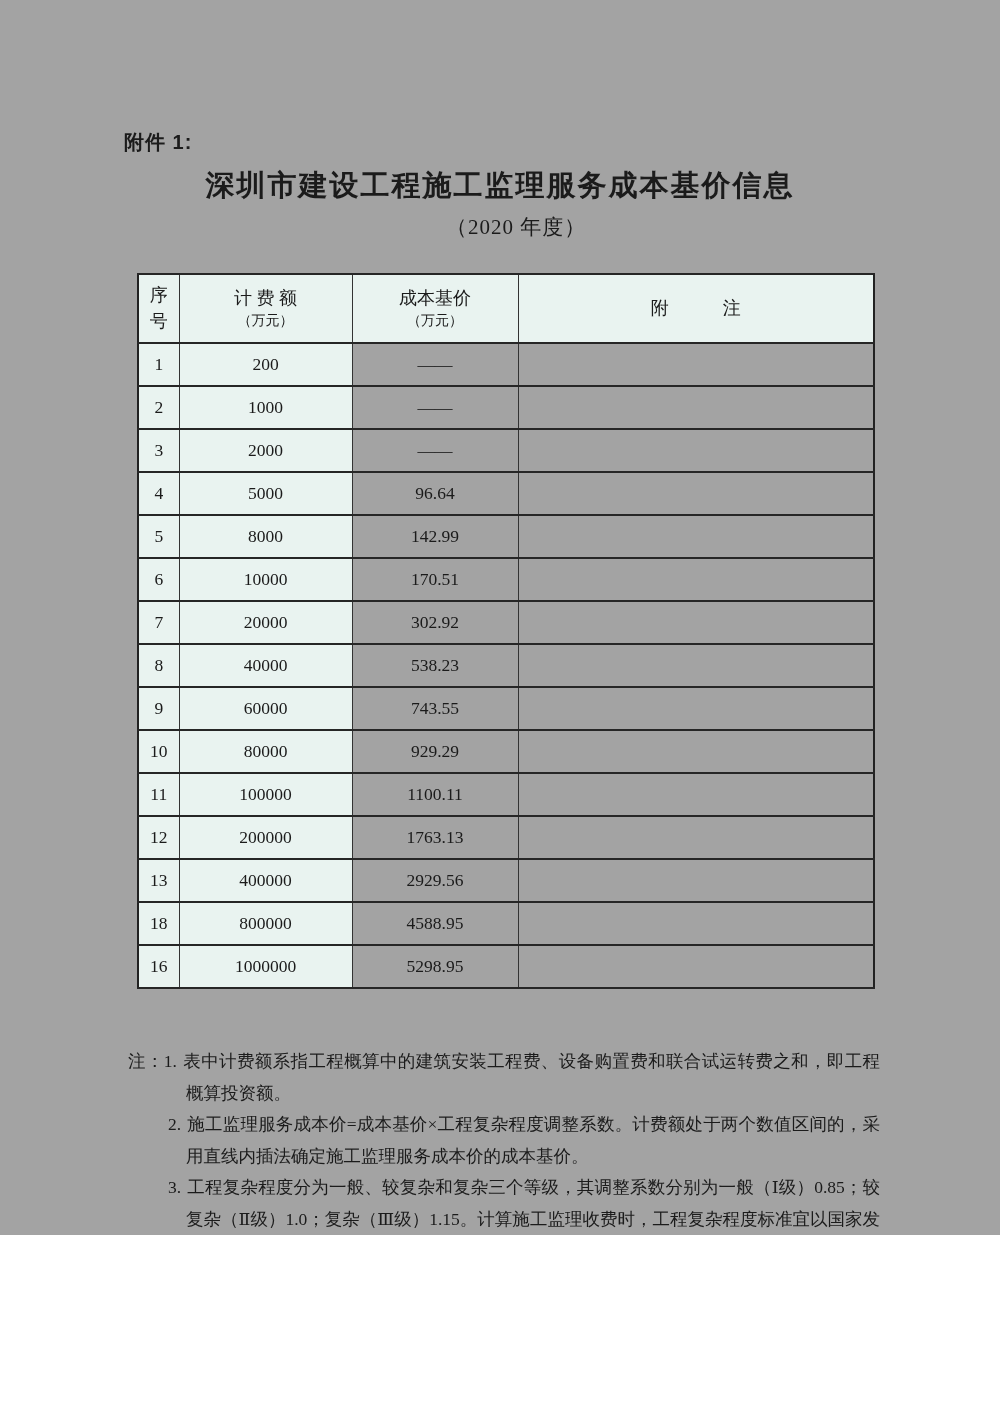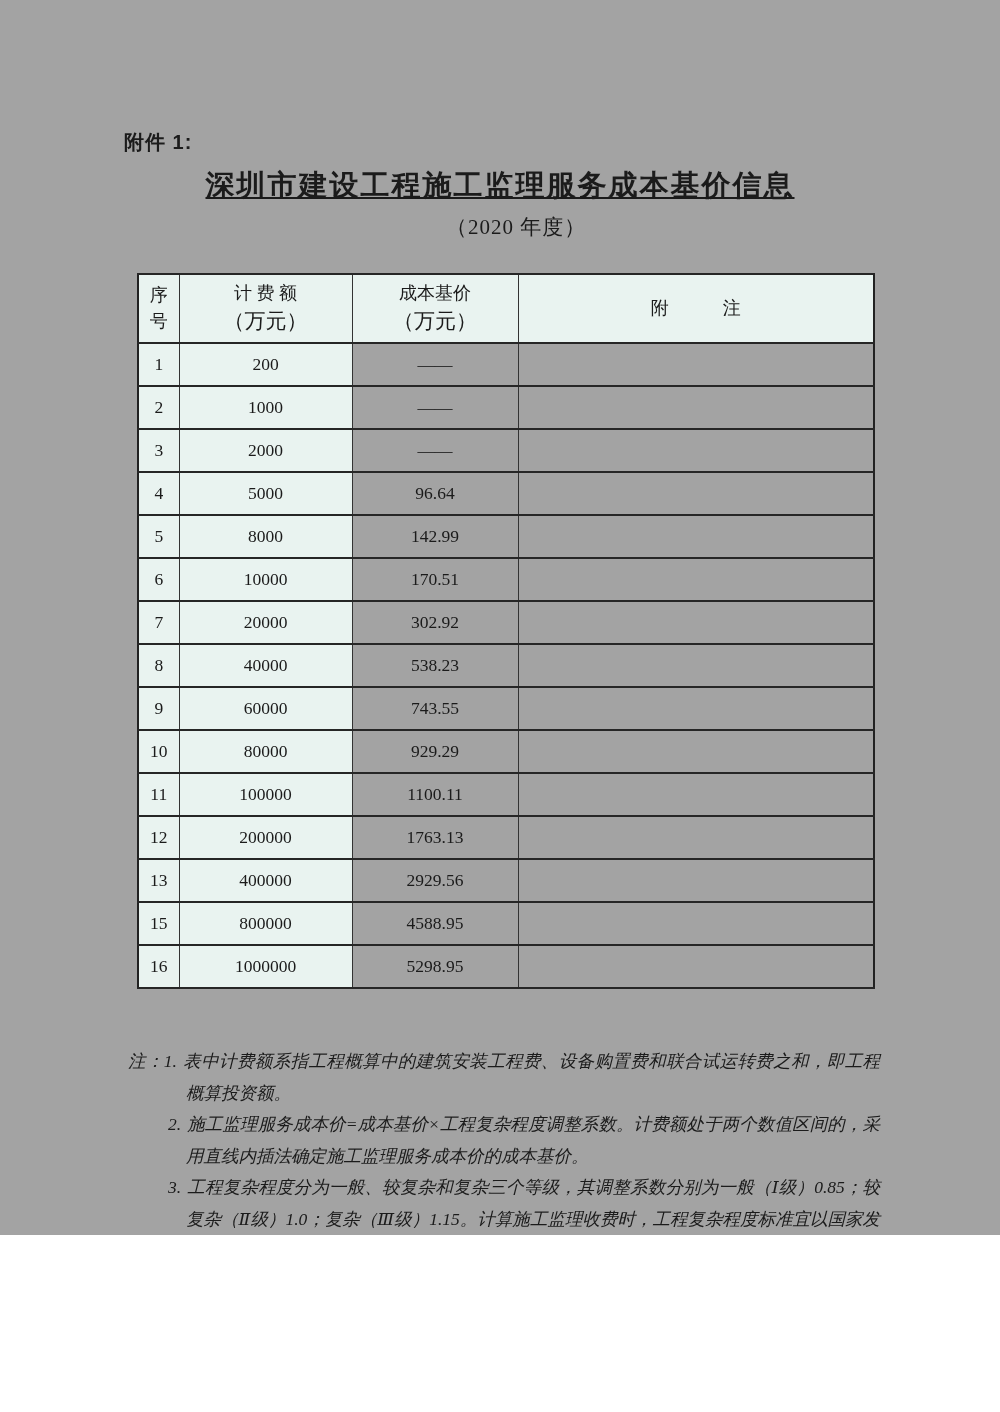--- a/index.html
+++ b/index.html
@@ -24,21 +24,20 @@
   .doc-title {
     position: absolute;
     left: 0;
     top: 166px;
     width: 100%;
     text-align: center;
     font-size: 29px;
     font-weight: 900;
     letter-spacing: 2px;
     margin: 0;
-    text-decoration: underline;
   }
   .doc-subtitle {
     position: absolute;
     left: 16px;
     top: 213px;
     width: 100%;
     text-align: center;
     font-size: 21px;
     letter-spacing: 1px;
   }
@@ -60,32 +59,32 @@
     text-align: center;
     vertical-align: middle;
     padding: 0;
     font-weight: normal;
   }
   table.price-table thead tr { height: 69px; }
   table.price-table tbody tr { height: 43px; }
   th { font-size: 18px; line-height: 1.45; }
   td { font-size: 17.5px; }
   .tint { background: #e9f3f0; }
-  .unit-line { display: block; font-size: 21px; }
+  .unit-line { display: block; font-size: 14px; }
   .seq-head { line-height: 1.4; }
   .notes {
     position: absolute;
     left: 128px;
     top: 1046px;
     width: 752px;
     font-size: 17.5px;
     line-height: 31.5px;
     text-align: justify;
   }
-  .note { padding-left: 58px; text-indent: -18px; font-style: italic; }
+  .note { padding-left: 58px; text-indent: -18px; }
   .note.first { text-indent: -58px; }
   .note-num { margin-right: 6px; }
   .page-number {
     position: absolute;
     left: 800px;
     top: 1301px;
     width: 80px;
     text-align: center;
     font-size: 16.5px;
     letter-spacing: 1px;
@@ -222,21 +221,21 @@
 
     <tr>
       <td class="tint">13</td>
       <td class="tint">400000</td>
       <td>2929.56</td>
       <td></td>
     </tr>
 
 
     <tr>
-      <td class="tint">15</td>
+      <td class="tint">18</td>
       <td class="tint">800000</td>
       <td>4588.95</td>
       <td></td>
     </tr>
 
     <tr>
       <td class="tint">16</td>
       <td class="tint">1000000</td>
       <td>5298.95</td>
       <td></td>

